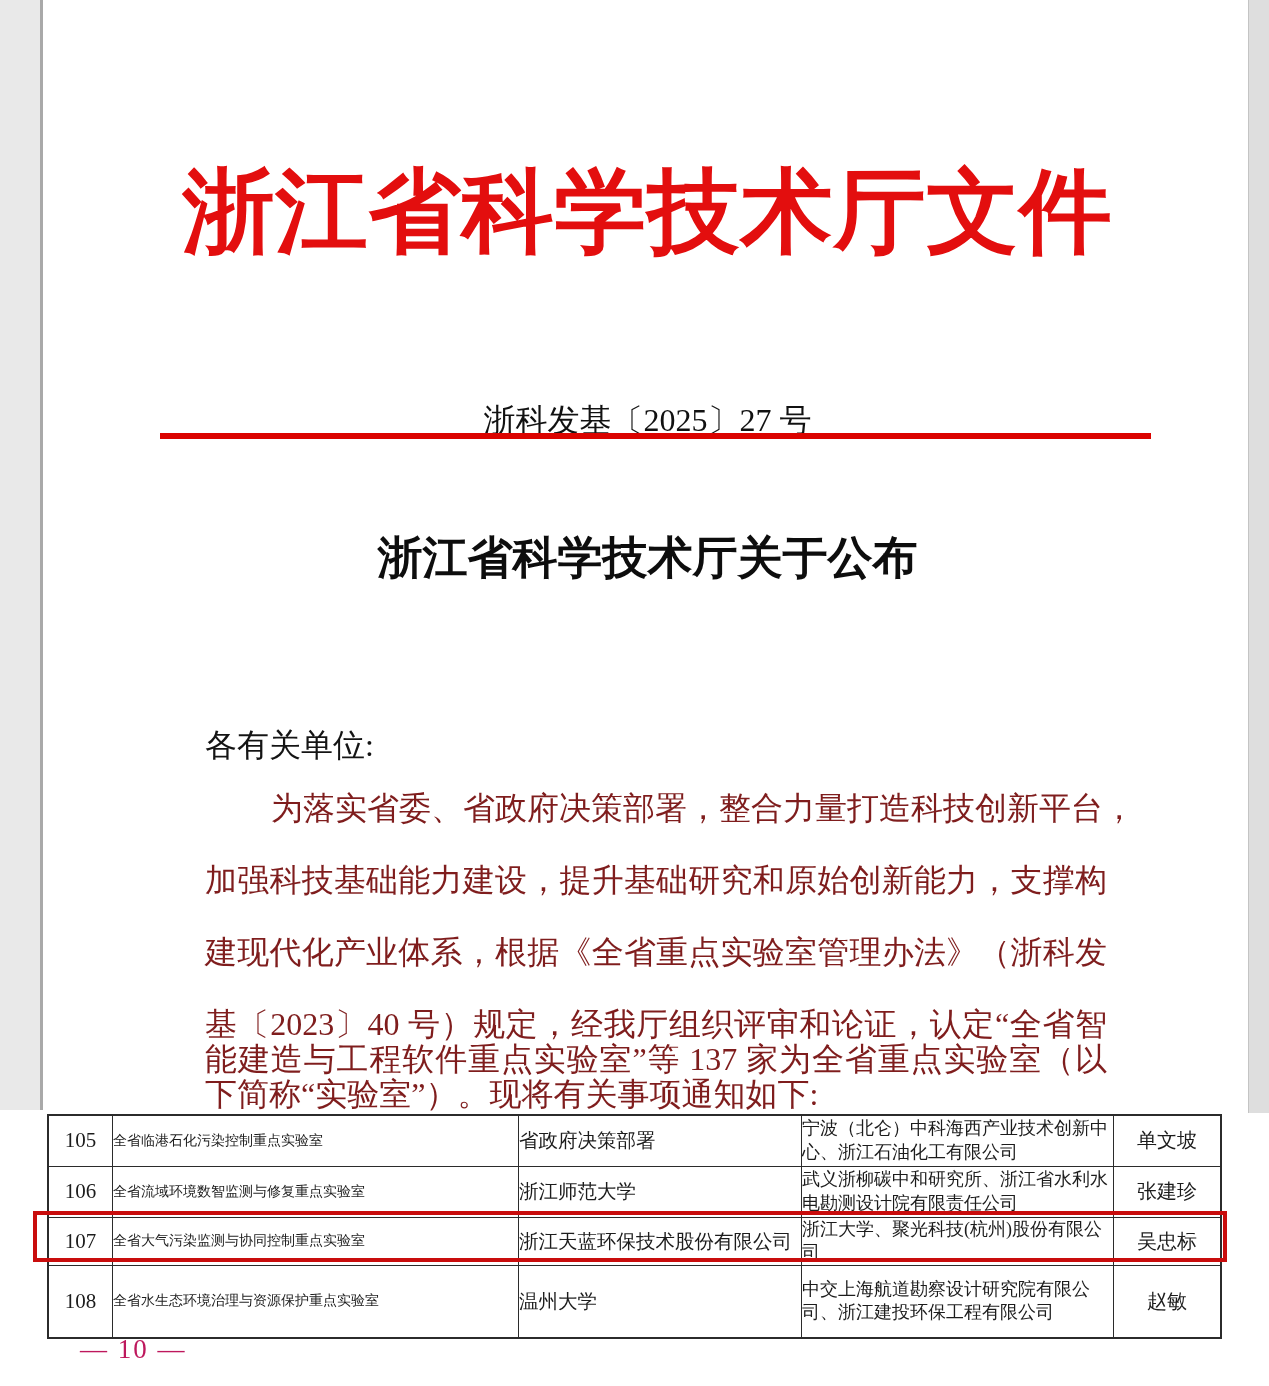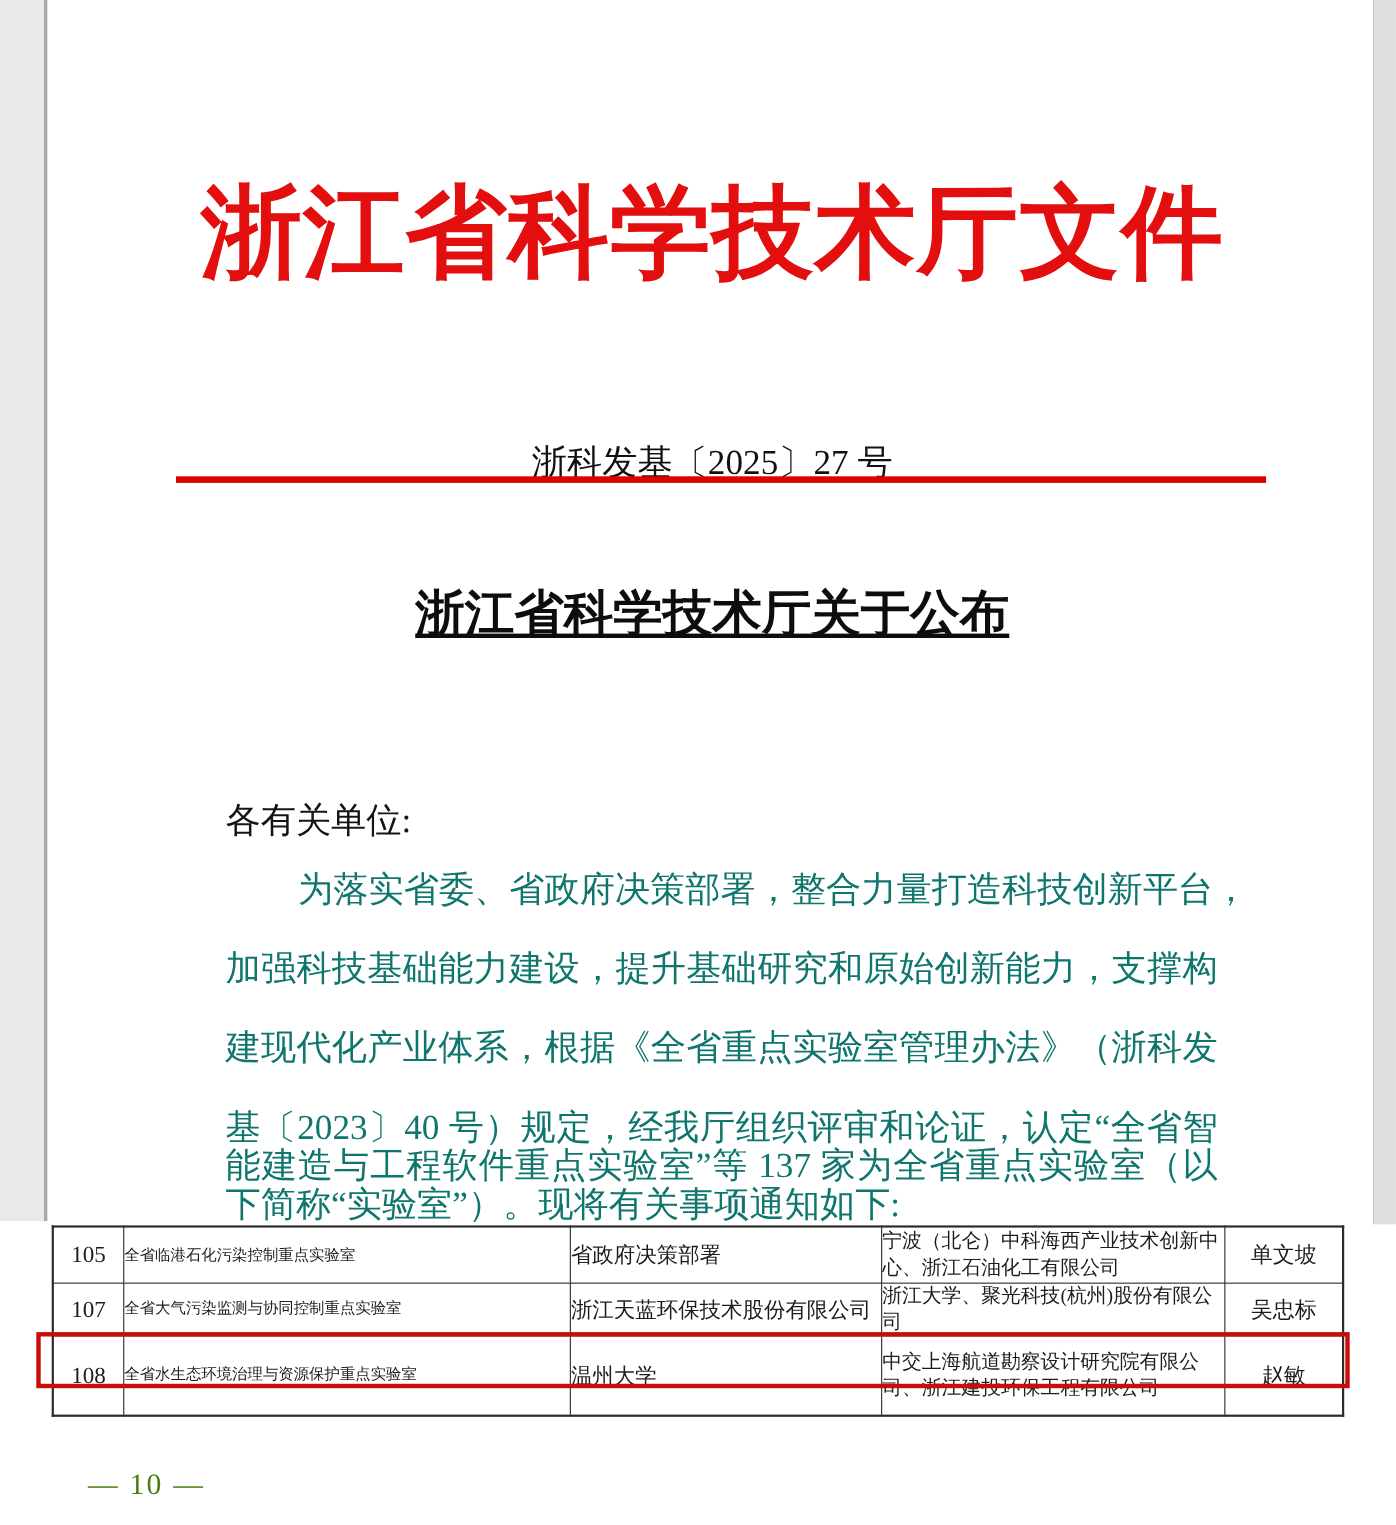--- a/index.html
+++ b/index.html
@@ -35,31 +35,31 @@
   .doc-number {
     position:absolute; left:0; top:352px; width:1201px;
     text-align:center; white-space:nowrap;
     font-size:32px; color:#111;margin-top:47px;
   }
   .red-line {
     position:absolute; left:113px; top:433px; width:991px; height:6px;
     background:#db0300;
   }
   .notice-title { position:absolute; left:0; width:1201px; text-align:center; white-space:nowrap;
-    font-size:45px; font-weight:bold; color:#0d0d0d;text-decoration:underline; }
+    font-size:45px; font-weight:bold; color:#0d0d0d; }
   .notice-title.l1 { top:528px; }
   .notice-title.l2 { top:598px; }
 
   .salutation {
     position:absolute; left:158px; top:724px;
     font-size:32px; color:#141414; white-space:nowrap;
   }
   .body-line {
     position:absolute; left:158px; width:902px;
-    font-size:32px; color:#0f766e;
+    font-size:32px; color:#7f1d1d;
     text-align:justify; text-align-last:justify;
     white-space:nowrap; line-height:1.1;
   }
   .body-line.indent { left:224px; width:836px; }
   .body-line.last { text-align-last:left; }
   .bl-0 { top:791px; } .bl-1 { top:863px; } .bl-2 { top:935px; }
   .bl-3 { top:1007px; } .bl-4 { top:1042px; } .bl-5 { top:1077px; }
 
   
   .table-wrap { position:absolute; left:47px; top:1114px; }
@@ -82,21 +82,21 @@
   tr.r-107 { height:46px;padding-left:48px; } tr.r-108 { height:72px; }
 
   .highlight-box {
     position:absolute; left:33px; top:1211px; width:1194px; height:51px;
     border:4px solid #c90d0d; box-sizing:border-box;
     pointer-events:none; z-index:5; background:transparent;
   }
 
   .page-number {
     position:absolute; left:80px; top:1334px;
-    font-size:27px; letter-spacing:2px; color:#4d7c0f; white-space:nowrap;
+    font-size:27px; letter-spacing:2px; color:#be185d; white-space:nowrap;
   }
 </style>
 </head>
 <body>
 
 <div class="stage">
 
   <div class="strip-left"></div>
   <div class="strip-right"></div>
 
@@ -124,20 +124,27 @@
   <div class="table-wrap">
     <table class="results">
       <tbody>
         <tr class="r-105">
           <td class="c-no">105</td>
           <td class="c-lab">全省临港石化污染控制重点实验室</td>
           <td class="c-org">省政府决策部署</td>
           <td class="c-part">宁波（北仑）中科海西产业技术创新中心、浙江石油化工有限公司</td>
           <td class="c-dir">单文坡</td>
         </tr>
+        <tr class="r-106">
+          <td class="c-no">106</td>
+          <td class="c-lab">全省流域环境数智监测与修复重点实验室</td>
+          <td class="c-org">浙江师范大学</td>
+          <td class="c-part">武义浙柳碳中和研究所、浙江省水利水电勘测设计院有限责任公司</td>
+          <td class="c-dir">张建珍</td>
+        </tr>
         <tr class="r-107">
           <td class="c-no">107</td>
           <td class="c-lab">全省大气污染监测与协同控制重点实验室</td>
           <td class="c-org">浙江天蓝环保技术股份有限公司</td>
           <td class="c-part">浙江大学、聚光科技(杭州)股份有限公司</td>
           <td class="c-dir">吴忠标</td>
         </tr>
         <tr class="r-108">
           <td class="c-no">108</td>
           <td class="c-lab">全省水生态环境治理与资源保护重点实验室</td>

